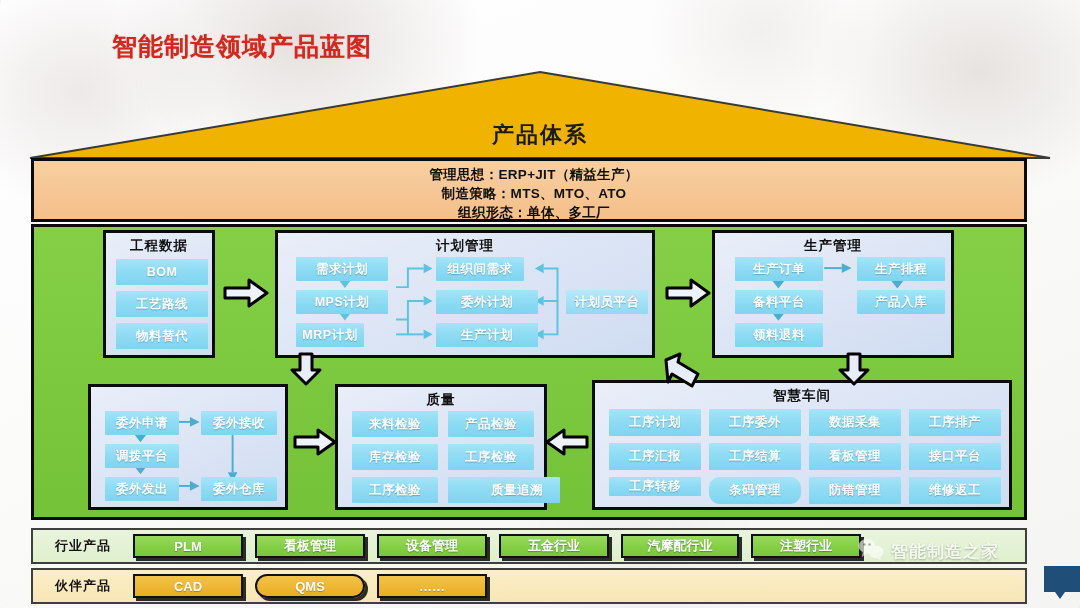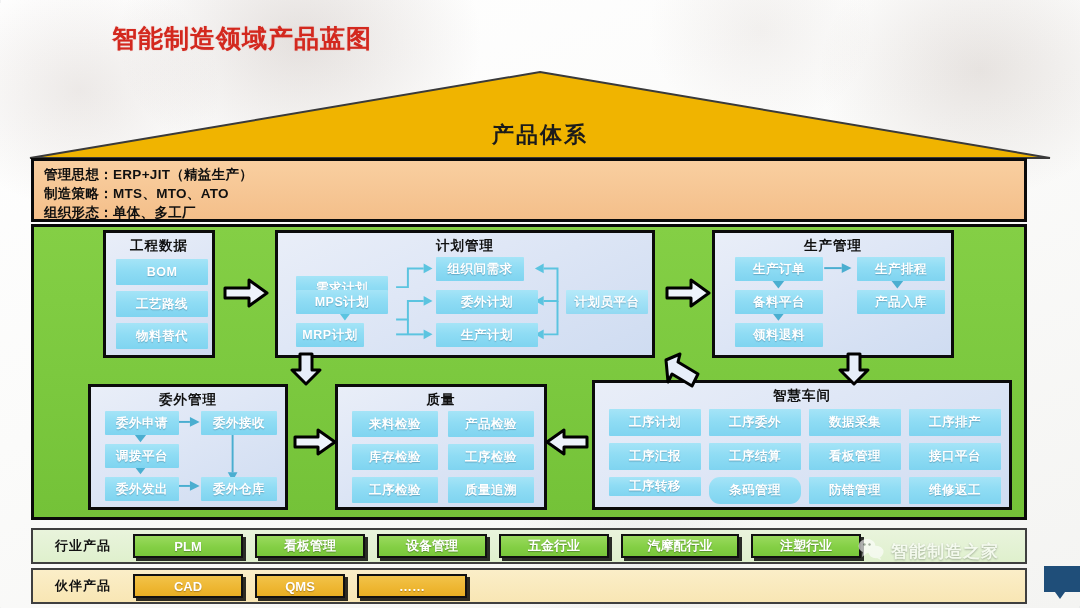--- a/index.html
+++ b/index.html
@@ -23,21 +23,21 @@
   #bg::after{
     content:"";position:absolute;inset:0;
     background:
       linear-gradient(100deg, rgba(190,195,200,.18) 0 1px, transparent 1px 120px),
       linear-gradient(-70deg, rgba(190,195,200,.15) 0 1px, transparent 1px 160px),
       linear-gradient(25deg, rgba(190,195,200,.12) 0 1px, transparent 1px 200px);
   }
 
   
   .title{
-    position:absolute;left:112px;top:22px;
+    position:absolute;left:112px;top:30px;
     font-size:25px;font-weight:bold;color:#d3281e;
     letter-spacing:1px;z-index:8;
     text-shadow:0 0 1px rgba(211,40,30,.5);
   }
 
   
   .roof{
     position:absolute;left:28px;top:70px;width:1024px;height:90px;z-index:4;
   }
   .roof svg{display:block;width:100%;height:100%;}
@@ -50,21 +50,21 @@
   
   .band{
     position:absolute;left:31px;top:158px;width:996px;height:64px;
     background:linear-gradient(180deg,#f9cfa0 0%,#f6c694 55%,#f4bf8a 100%);
     border:3px solid #0a0a0a;
     box-sizing:border-box;z-index:6;
     padding:4px 0 0 10px;
   }
   .band .line{
     font-size:13.5px;font-weight:bold;color:#101010;
-    line-height:19px;white-space:nowrap;letter-spacing:.3px;
+    line-height:19px;white-space:nowrap;letter-spacing:.3px;text-align:center;
   }
 
   
   .body-green{
     position:absolute;left:31px;top:224px;width:996px;height:296px;
     background:linear-gradient(180deg,#84cf45 0%,#7cc93f 50%,#74c238 100%);
     border:3px solid #0a0a0a;box-sizing:border-box;z-index:5;
   }
 
   
@@ -201,21 +201,21 @@
       <polygon points="148,31 157,36 148,41"></polygon>
       <polygon points="148,64 157,69 148,74"></polygon>
       <polygon points="148,98 157,103 148,108"></polygon>
       <polygon points="270,31 261,36 270,41"></polygon>
       <polygon points="270,64 261,69 270,74"></polygon>
       <polygon points="270,98 261,103 270,108"></polygon>
       <polygon points="62,48 74,48 68,56"></polygon>
       <polygon points="62,81 74,81 68,89"></polygon>
     </g>
   </svg>
-  <div class="cell" style="left:18px;top:24px;width:92px;height:24px;margin-top:19px;">需求计划</div>
+  <div class="cell" style="left:18px;top:24px;width:92px;height:24px;">需求计划</div>
   <div class="cell" style="left:18px;top:57px;width:92px;height:24px;">MPS计划</div>
   <div class="cell" style="left:18px;top:90px;width:68px;height:24px;">MRP计划</div>
 
   <div class="cell" style="left:158px;top:24px;width:88px;height:24px;">组织间需求</div>
   <div class="cell" style="left:158px;top:57px;width:102px;height:24px;">委外计划</div>
   <div class="cell" style="left:158px;top:90px;width:102px;height:24px;">生产计划</div>
 
   <div class="cell pale" style="left:288px;top:57px;width:82px;height:24px;">计划员平台</div>
 </div>
 
@@ -257,21 +257,20 @@
     </svg>
 </div>
 
 <div class="bigarrow" style="left:838px;top:352px;width:32px;height:34px;">
   <svg width="32" height="34" viewBox="0 0 32 34">
       <polygon points="10,2 22,2 22,18 30,18 16,32 2,18 10,18" fill="#e7eefa" stroke="#000" stroke-width="3" stroke-linejoin="round"></polygon>
     </svg>
 </div>
 
 <div class="panel" style="left:88px;top:384px;width:200px;height:126px;">
-  <div class="panel-title">委外管理</div>
   <svg class="conn" viewBox="0 0 200 126">
     <g stroke="#4aaed0" stroke-width="2" fill="none">
       <path d="M86,36 L102,36"></path>
       <path d="M86,102 L102,102"></path>
       <path d="M146,48 L146,88"></path>
     </g>
     <g fill="#4aaed0">
       <polygon points="102,31 112,36 102,41"></polygon>
       <polygon points="102,97 112,102 102,107"></polygon>
       <polygon points="141,88 151,88 146,97"></polygon>
@@ -292,21 +291,21 @@
     </svg>
 </div>
 
 <div class="panel" style="left:335px;top:384px;width:212px;height:126px;">
   <div class="panel-title">质量</div>
   <div class="cell" style="left:14px;top:24px;width:86px;height:26px;">来料检验</div>
   <div class="cell" style="left:14px;top:57px;width:86px;height:26px;">库存检验</div>
   <div class="cell" style="left:14px;top:90px;width:86px;height:26px;">工序检验</div>
   <div class="cell" style="left:110px;top:24px;width:86px;height:26px;">产品检验</div>
   <div class="cell" style="left:110px;top:57px;width:86px;height:26px;">工序检验</div>
-  <div class="cell" style="left:110px;top:90px;width:86px;height:26px;">质量追溯</div>
+  <div class="cell" style="left:110px;top:90px;width:86px;height:26px;padding-left:26px;">质量追溯</div>
 </div>
 
 <div class="bigarrow" style="left:545px;top:428px;width:44px;height:28px;">
   <svg width="44" height="28" viewBox="0 0 44 28">
       <polygon points="42,9 19,9 19,2 2,14 19,26 19,19 42,19" fill="#eef3fb" stroke="#000" stroke-width="3" stroke-linejoin="round"></polygon>
     </svg>
 </div>
 
 <div class="panel" style="left:592px;top:380px;width:420px;height:130px;">
   <div class="panel-title">智慧车间</div>
@@ -332,21 +331,21 @@
   <div class="chip green" style="width:110px;">看板管理</div>
   <div class="chip green" style="width:110px;">设备管理</div>
   <div class="chip green" style="width:110px;">五金行业</div>
   <div class="chip green" style="width:118px;">汽摩配行业</div>
   <div class="chip green" style="width:110px;">注塑行业</div>
 </div>
 
 <div class="row-par">
   <div class="row-label">伙伴产品</div>
   <div class="chip amber" style="width:110px;">CAD</div>
-  <div class="chip amber" style="width:90px;">QMS</div>
+  <div class="chip amber" style="width:110px;border-radius:12px;">QMS</div>
   <div class="chip amber" style="width:110px;">……</div>
 </div>
 
 <div class="watermark">
   <span>
     <svg width="26" height="22" viewBox="0 0 26 22">
       <ellipse cx="9" cy="8" rx="8.5" ry="7" fill="#ffffff"></ellipse>
       <polygon points="5,13 4,19 9,15" fill="#ffffff"></polygon>
       <ellipse cx="18" cy="14" rx="7.5" ry="6.2" fill="#ffffff"></ellipse>
       <polygon points="22,19 23,22 19,20" fill="#ffffff"></polygon>

